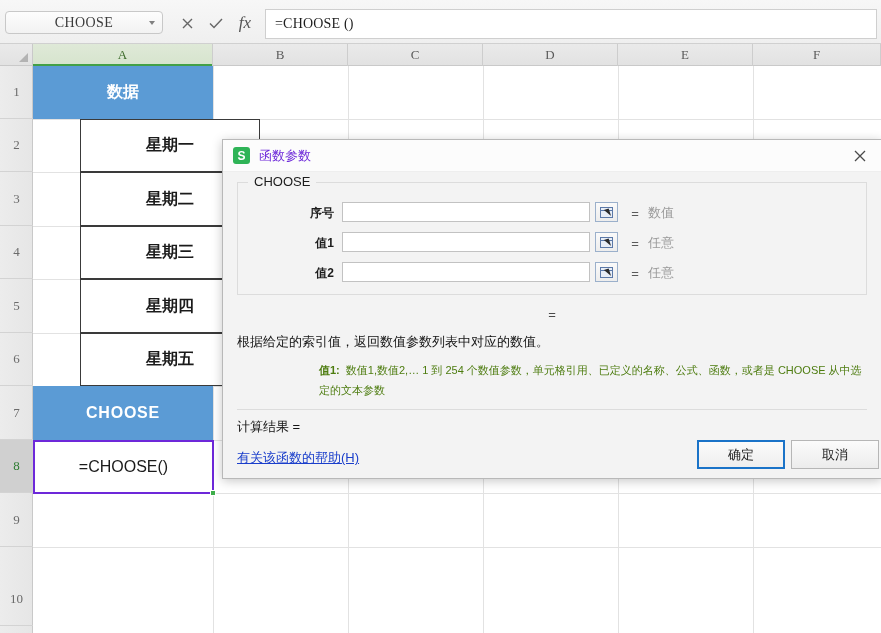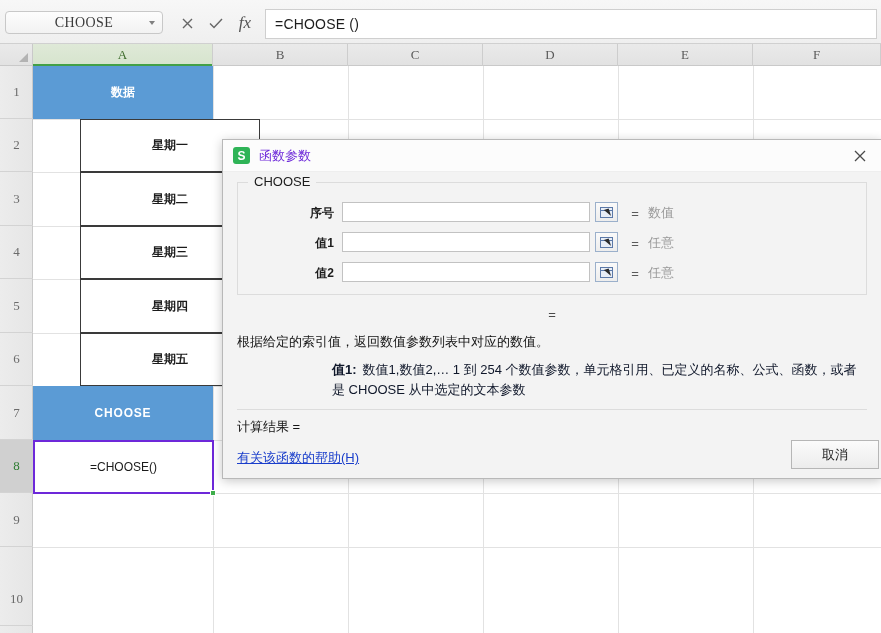--- a/index.html
+++ b/index.html
@@ -41,21 +41,21 @@
   }
   .fb-cancel { left: 176px; }
   .fb-accept { left: 205px; }
   .fb-fx     { left: 234px; color: #555; font-style: italic;
                font-family: "Liberation Serif","DejaVu Serif",serif; font-size: 17px; }
   .formula-input {
     position: absolute; left: 265px; top: 9px; width: 612px; height: 30px;
     background: #fff; border: 1px solid #cfcfcf;
     display: flex; align-items: center;
     padding-left: 9px; font-size: 14px; color: #1d1d1d;
-    font-family: Liberation Sans, sans-serif; letter-spacing: .2px;
+    font-family: Liberation Serif, serif; letter-spacing: .2px;
   }
 
   
   .grid { position: absolute; left: 0; top: 44px; width: 881px; height: 589px; background: #fff; }
 
   .corner {
     position: absolute; left: 0; top: 0; width: 33px; height: 22px;
     background: linear-gradient(#eaeaea,#e2e2e2); border-right: 1px solid #c9c9c9;
     border-bottom: 1px solid #c9c9c9;
   }
@@ -90,21 +90,21 @@
   }
   .rowhead.sel { background: #d0d0d0; color: #2e7d32; }
 
   .cells { position: absolute; left: 33px; top: 22px; right: 0; bottom: 0; overflow: hidden; }
   .gline-v { position: absolute; top: 0; bottom: 0; width: 1px; background: #e2e2e2; }
   .gline-h { position: absolute; left: 0; right: 0; height: 1px; background: #e2e2e2; }
 
   .cell {
     position: absolute;
     display: flex; align-items: center; justify-content: center;
-    font-size: 12px; color: #1b1b1b;
+    font-size: 16px; color: #1b1b1b;
   }
   .cell.hdr { background: #5b9bd5; color: #ffffff; font-weight: bold; }
   .cell.databox { background: #ffffff; border: 1px solid #3a3a3a; font-weight: bold; margin-left: 47px; }
   .cell.chooselbl { letter-spacing: .8px; }
   .cell.active {
     background: #ffffff; border: 2px solid #6d28d9; color: #1b1b1b; font-weight: normal;
   }
   .cell.active .handle {
     position: absolute; right: -4px; bottom: -4px; width: 6px; height: 6px;
     background: #3fae4b; border: 1px solid #fff;
@@ -184,22 +184,22 @@
     position: absolute; left: 0; right: 0; top: 133px; height: 18px;
     display: flex; align-items: center; justify-content: center;
     font-size: 13px; color: #4a4a4a;
   }
 
   .desc-main {
     position: absolute; left: 14px; top: 160px; right: 14px;
     font-size: 13px; color: #141414; line-height: 19px;
   }
   .desc-arg {
-    position: absolute; left: 109px; top: 188px; right: 14px;
-    font-size: 13px; color: #0f172a; line-height: 20px;
+    position: absolute; left: 96px; top: 188px; right: 14px;
+    font-size: 11px; color: #4d7c0f; line-height: 20px;
   }
   .desc-arg .argname { font-weight: bold; margin-right: 6px; }
 
   .dlg-sep { position: absolute; left: 14px; right: 14px; top: 237px; height: 1px; background: #dcdcdc; }
 
   .calc-result {
     position: absolute; left: 14px; top: 246px; font-size: 13px; color: #141414;
   }
   .help-link {
     position: absolute; left: 14px; top: 277px; font-size: 13px;
@@ -405,16 +405,17 @@
       <div class="desc-arg">
         <span class="argname">值1:</span><span>数值1,数值2,… 1 到 254 个数值参数，单元格引用、已定义的名称、公式、函数，或者是 CHOOSE 从中选定的文本参数</span>
       </div>
 
       <div class="dlg-sep"></div>
 
       <div class="calc-result">计算结果  =</div>
 
       <a class="help-link" href="#">有关该函数的帮助(H)</a>
 
+      <div class="dlg-btn primary">确定</div>
       <div class="dlg-btn secondary">取消</div>
     </div>
   </div>
 </div>
 
 </body></html>

